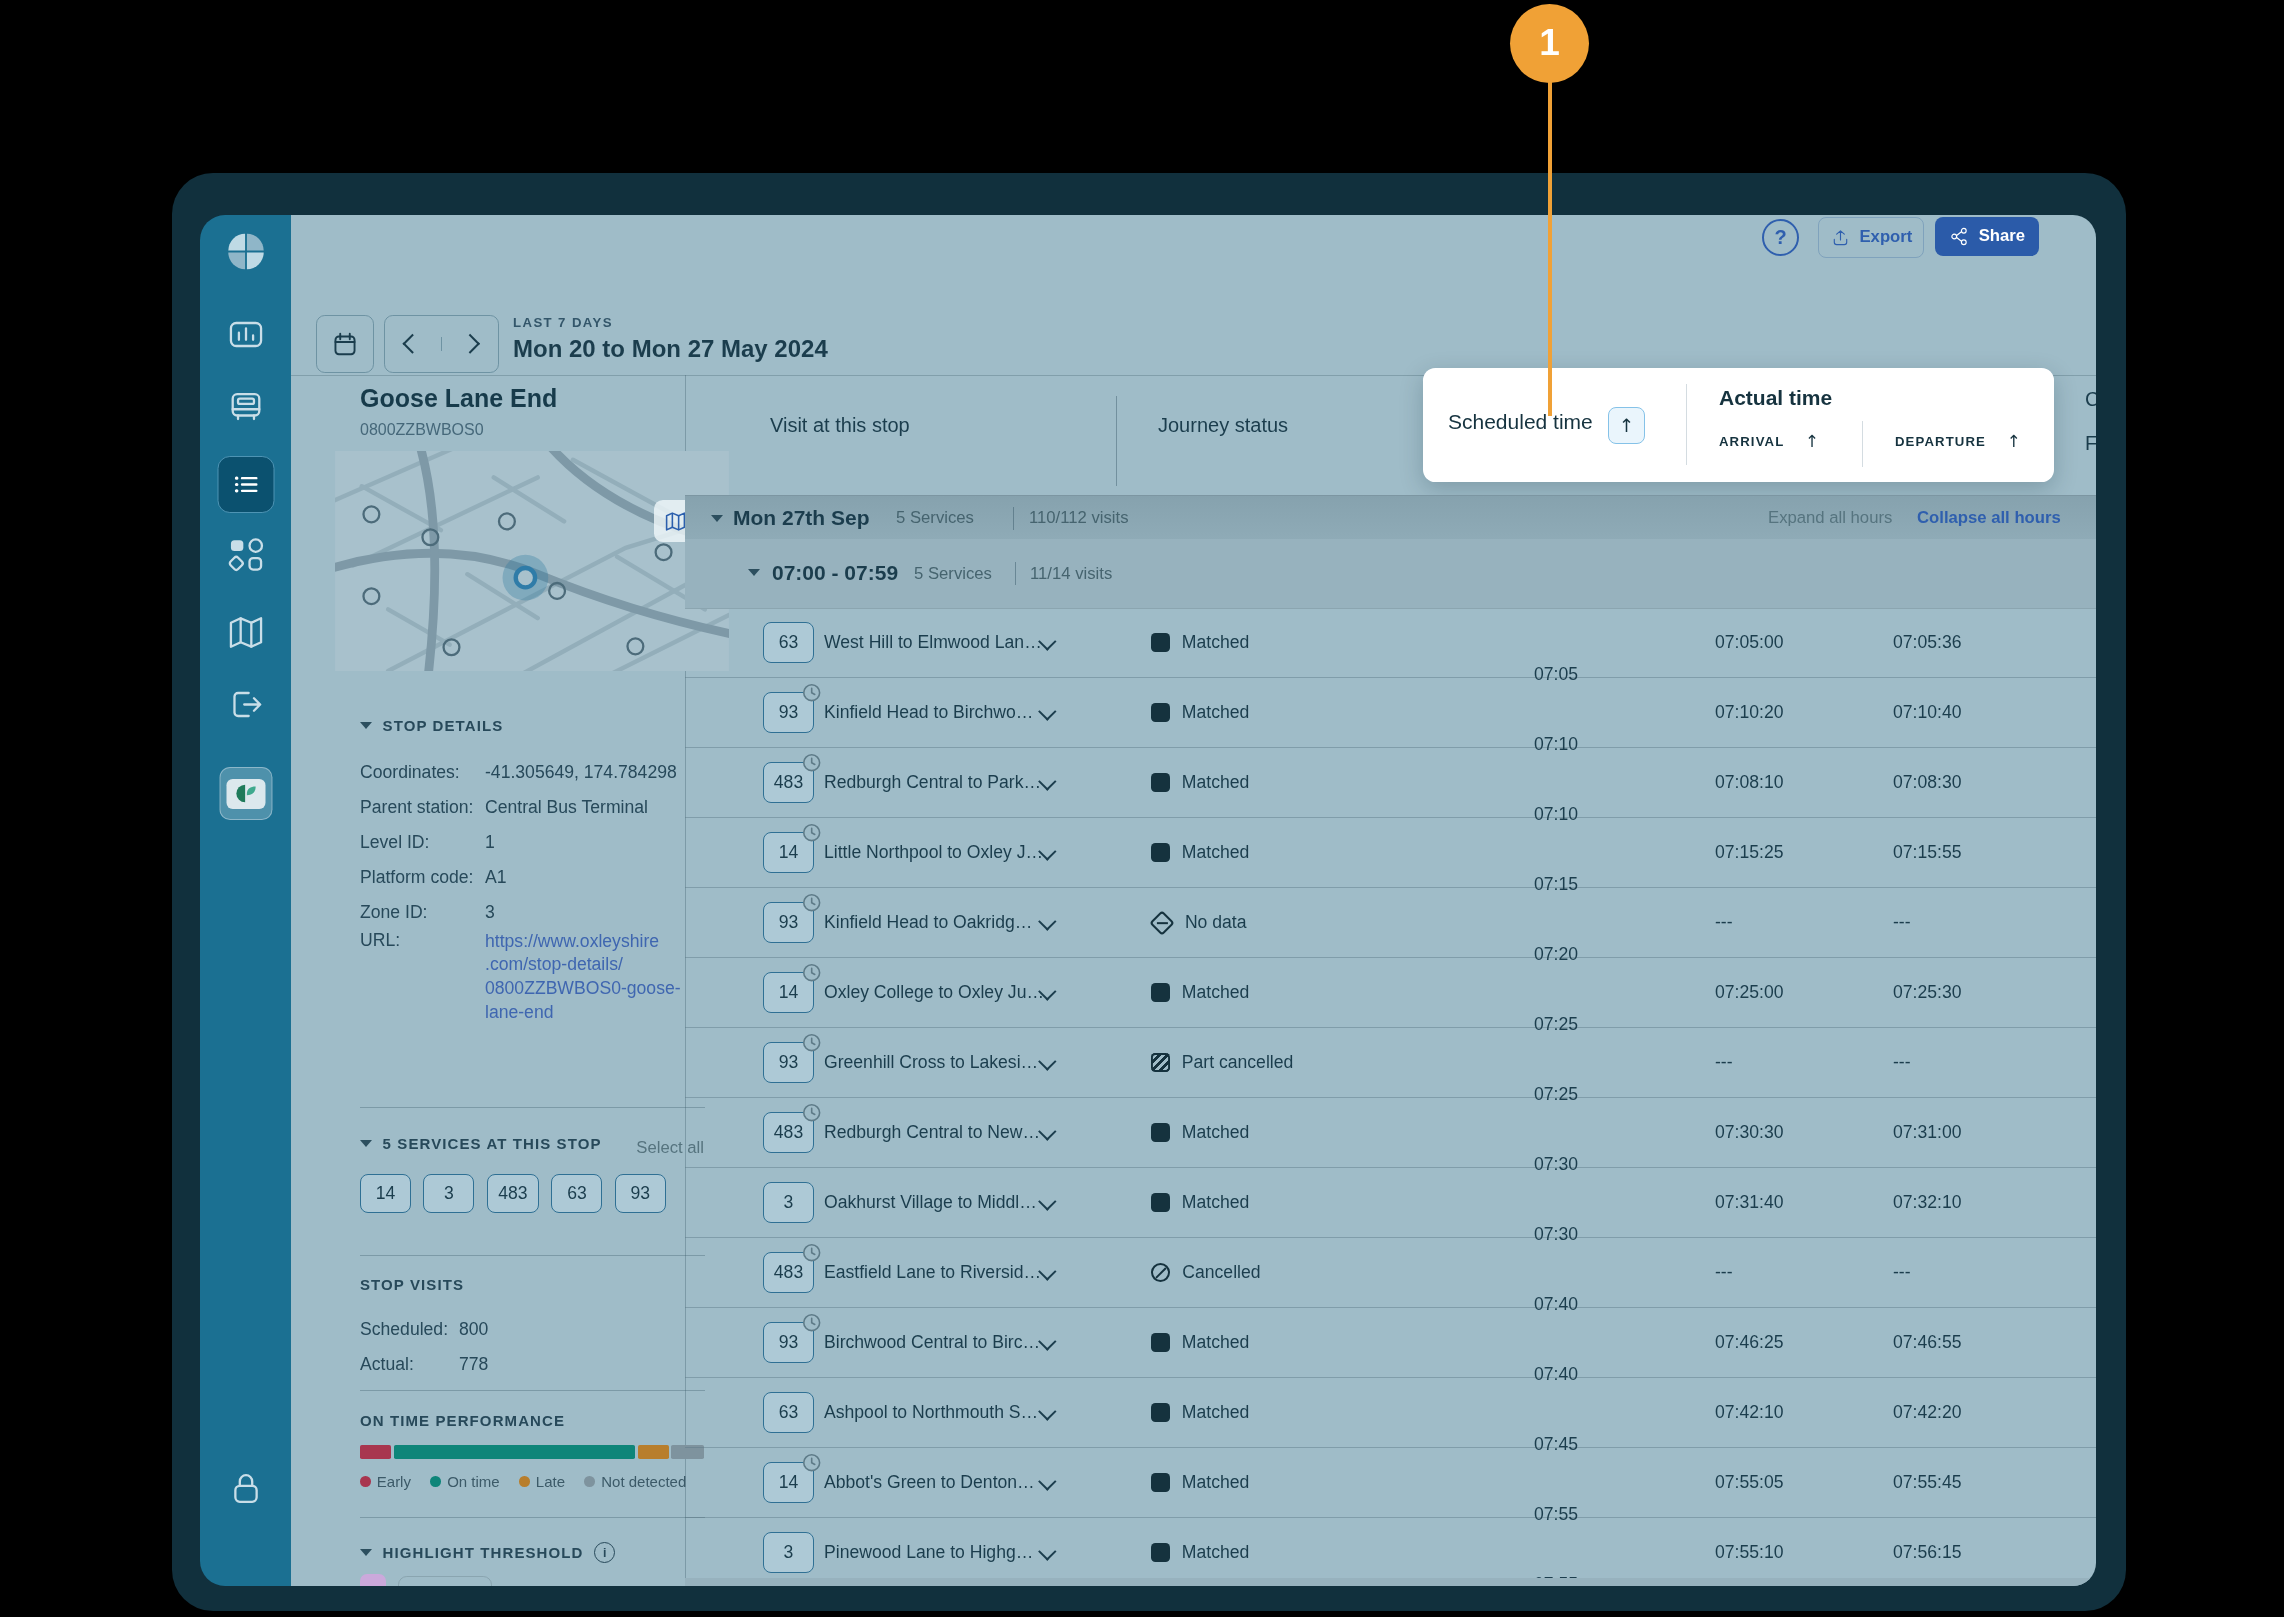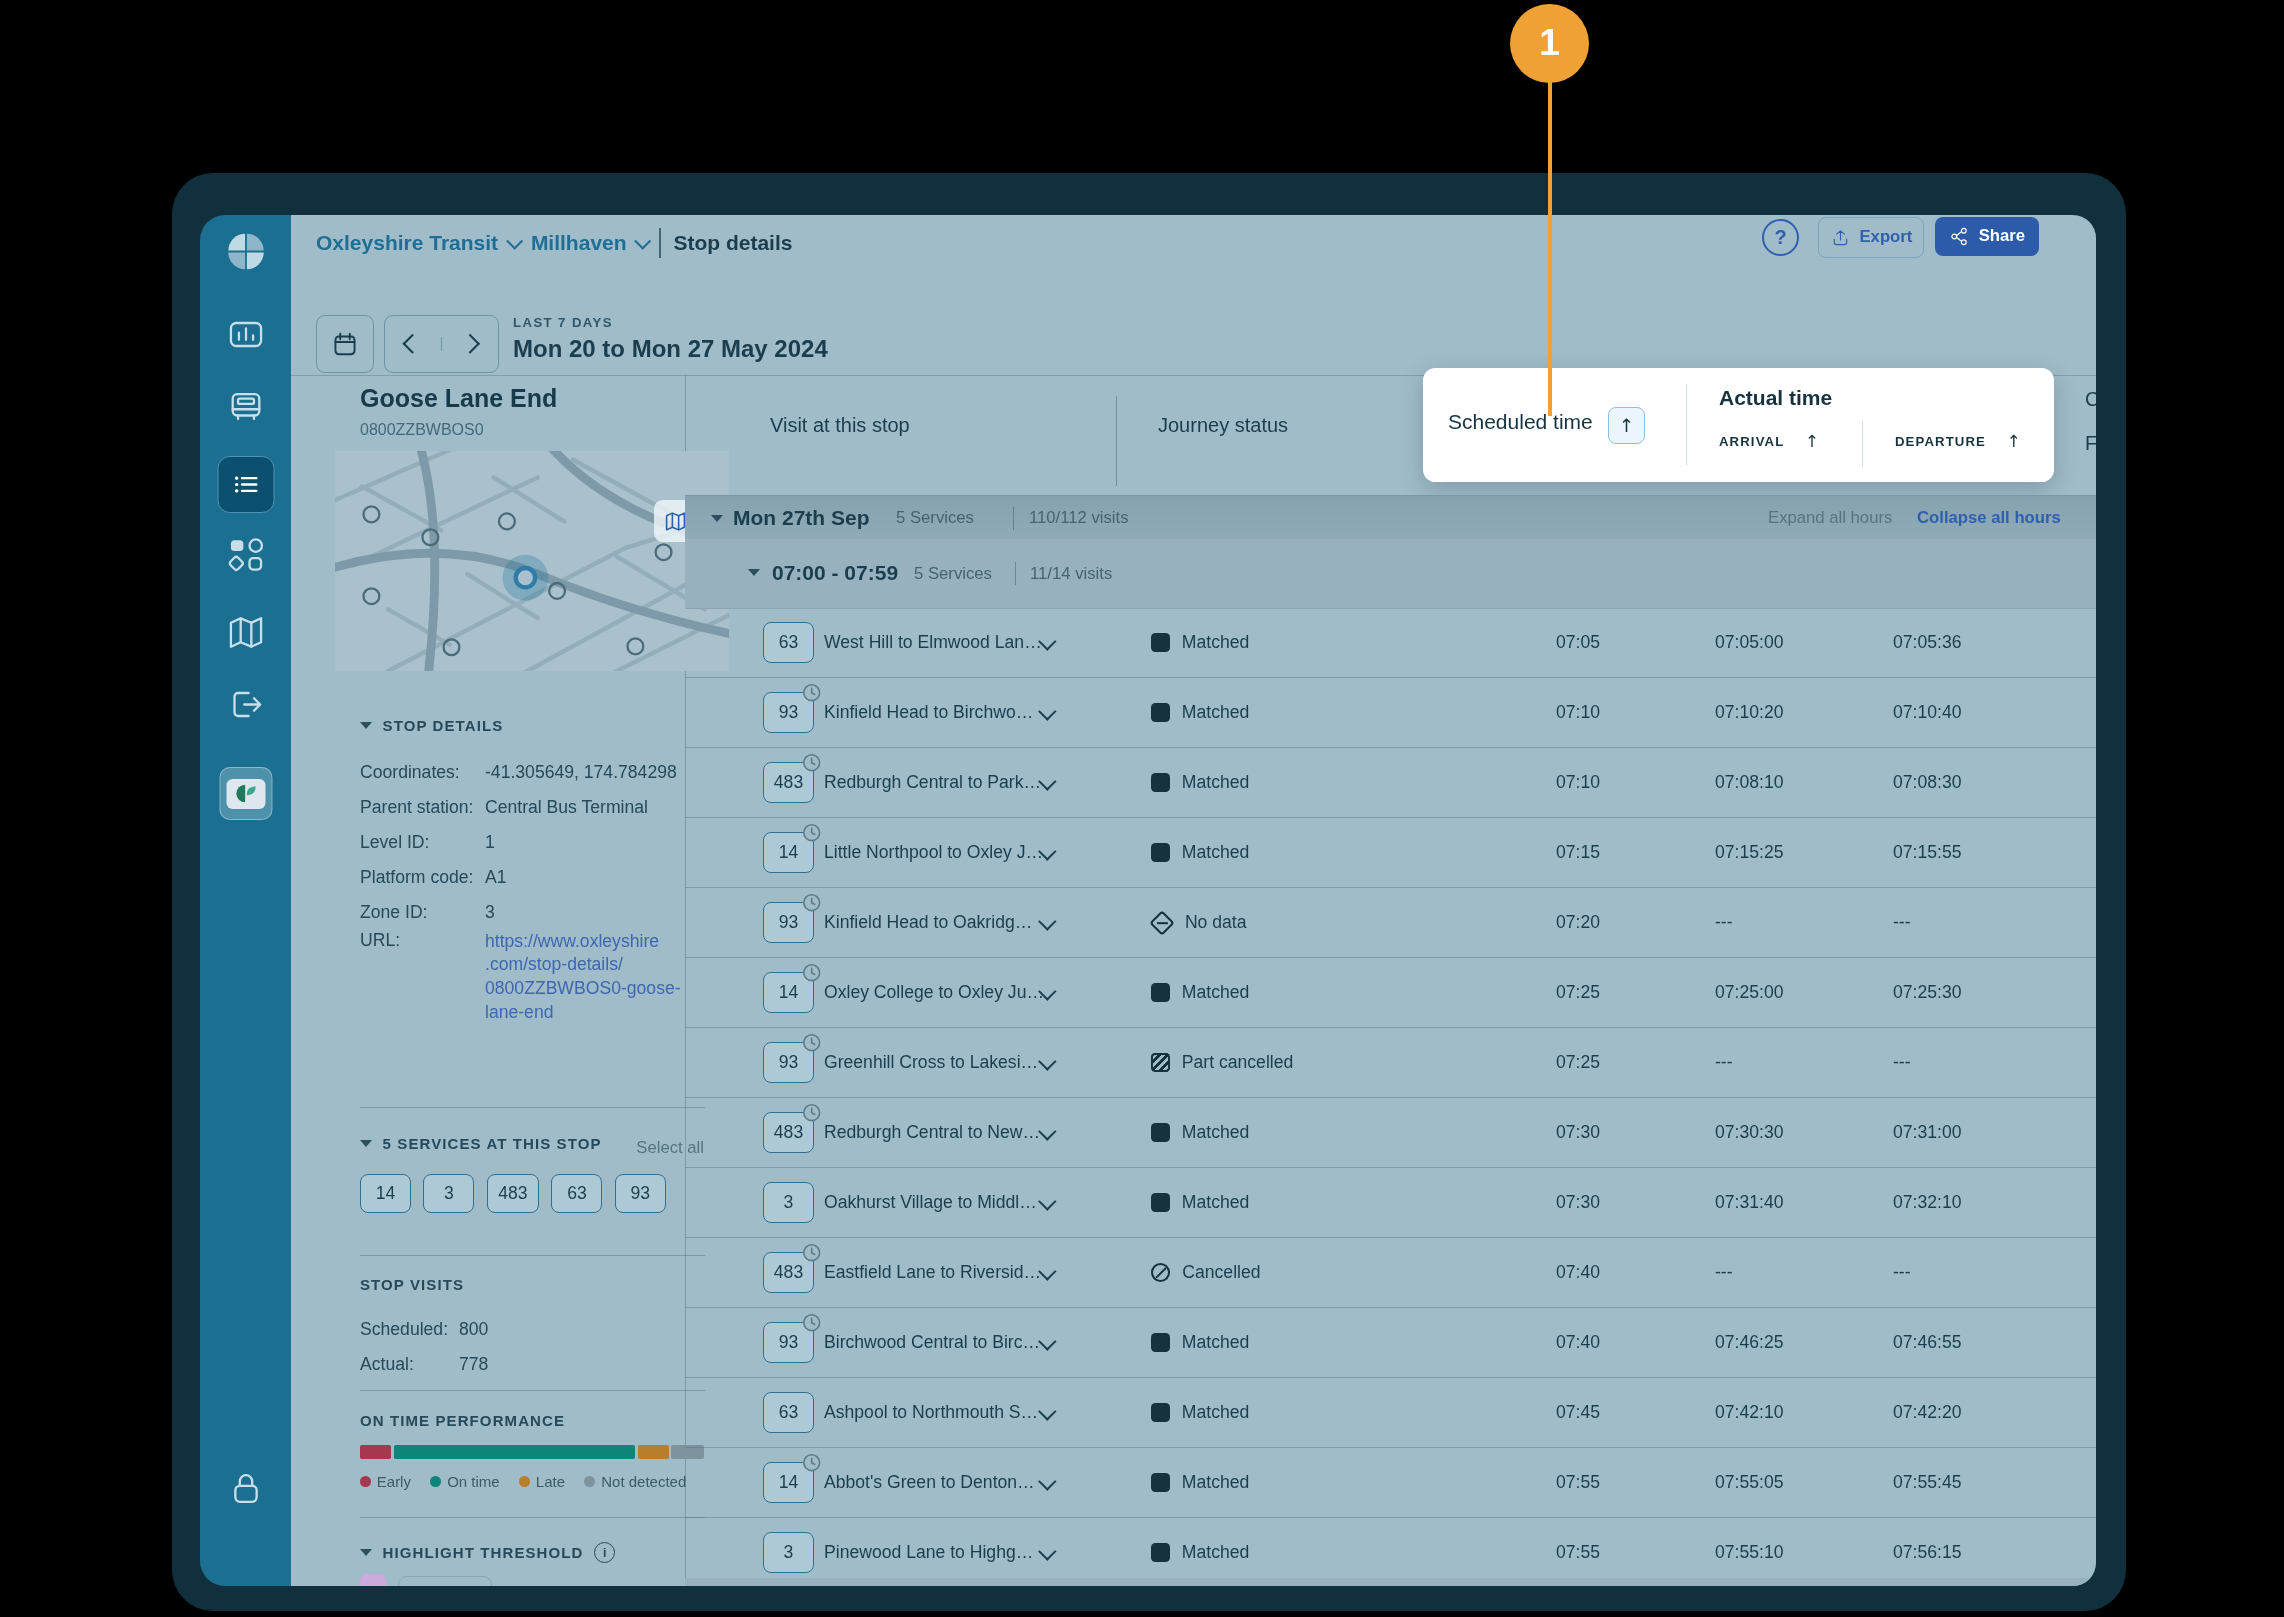--- a/index.html
+++ b/index.html
@@ -114,21 +114,21 @@
   .rchev{position:absolute;left:356px;top:27px;width:10.6px;height:10.6px;border-right:2.1px solid #1B3D4D;border-bottom:2.1px solid #1B3D4D;transform:rotate(45deg);}
   .status{position:absolute;left:466px;top:0;height:100%;display:flex;align-items:center;gap:12.3px;font-size:17.6px;color:#1B3D4D;}
   .sti{width:18.5px;height:18.5px;flex:none;position:relative;}
   .st-matched .sti{background:#15323E;border-radius:4.4px;}
   .st-part .sti{border-radius:4.4px;background:repeating-linear-gradient(135deg,#15323E 0 3.1px,#9FBCC8 3.1px 5.7px);box-shadow:inset 0 0 0 1.9px #15323E;}
   .st-nodata .sti{width:14px;height:14px;border:2.1px solid #15323E;border-radius:3.5px;transform:rotate(45deg);margin:0 1.8px;}
   .st-nodata .sti::after{content:"";position:absolute;left:1.8px;top:50%;width:10.6px;height:2.1px;background:#15323E;transform:translateY(-50%) rotate(-45deg);}
   .st-cancel .sti{width:15px;height:15px;border:2.1px solid #15323E;border-radius:50%;}
   .st-cancel .sti::after{content:"";position:absolute;left:50%;top:50%;width:14px;height:2.1px;background:#15323E;transform:translate(-50%,-50%) rotate(-45deg);}
   .t{position:absolute;top:24px;font-size:17.6px;color:#1B3D4D;}
-  .t-sch{left:871px;}
+  .t-sch{left:849px;margin-top:32px;}
   .t-arr{left:1030px;}
   .t-dep{left:1208px;}
   
   .badge{position:absolute;left:1510px;top:3.5px;width:79px;height:79px;background:#F0A136;border-radius:50%;display:flex;align-items:center;justify-content:center;color:#FFFFFF;font-size:37px;font-weight:700;z-index:60;}
   .cline{position:absolute;left:1548px;top:81px;width:3.5px;height:335px;background:#F0A136;z-index:60;}
 </style>
 </head>
 <body>
 
 <div class="stage">
@@ -196,32 +196,20 @@
             <rect x="10" y="19" width="24" height="18" rx="5"></rect>
             <path d="M15 19v-5a7 7 0 0 1 14 0v5"></path>
           </svg>
       </div>
     </aside>
 
     <div class="main">
       <div class="divh"></div>
       <div class="divv"></div>
 
-      <div class="crumbs">
-        <span class="crumb">
-            <span>Oxleyshire Transit</span>
-            <span class="chev"></span>
-          </span>
-        <span class="crumb">
-            <span>Millhaven</span>
-            <span class="chev"></span>
-          </span>
-        <span class="crumb-sep"></span>
-        <span class="ptitle">Stop details</span>
-      </div>
 
       <div class="iconbtn cal">
         <svg width="30" height="30" viewBox="0 0 44 44" style="stroke:#1B3D4D;fill:none;stroke-width:2.8;stroke-linecap:round">
             <rect x="8" y="11" width="28" height="26" rx="5"></rect>
             <path d="M15 7v8M29 7v8M8 19h28"></path>
           </svg>
       </div>
       <div class="iconbtn navgrp">
         <span class="half">
             <span class="chv l"></span>

